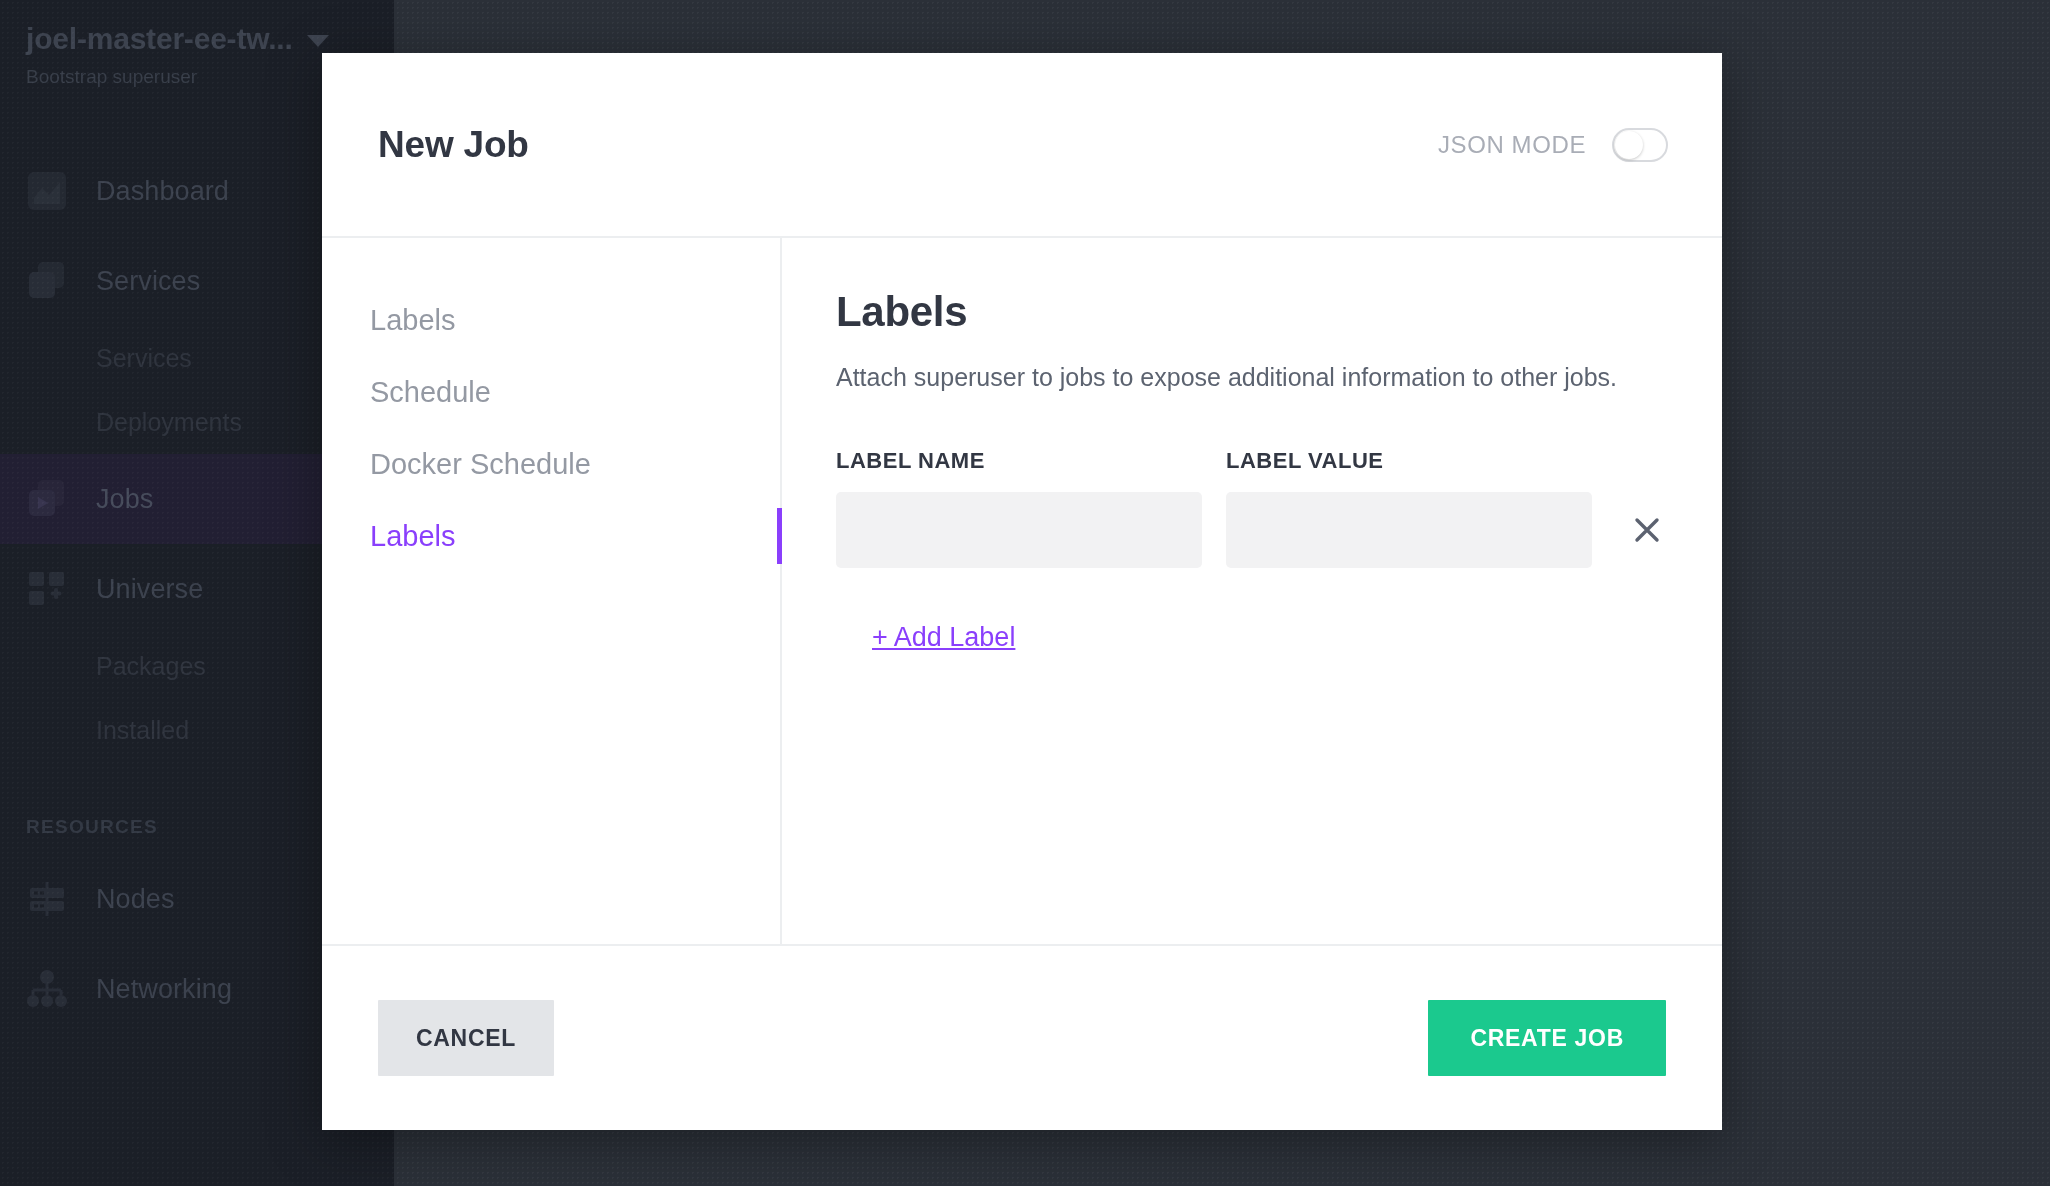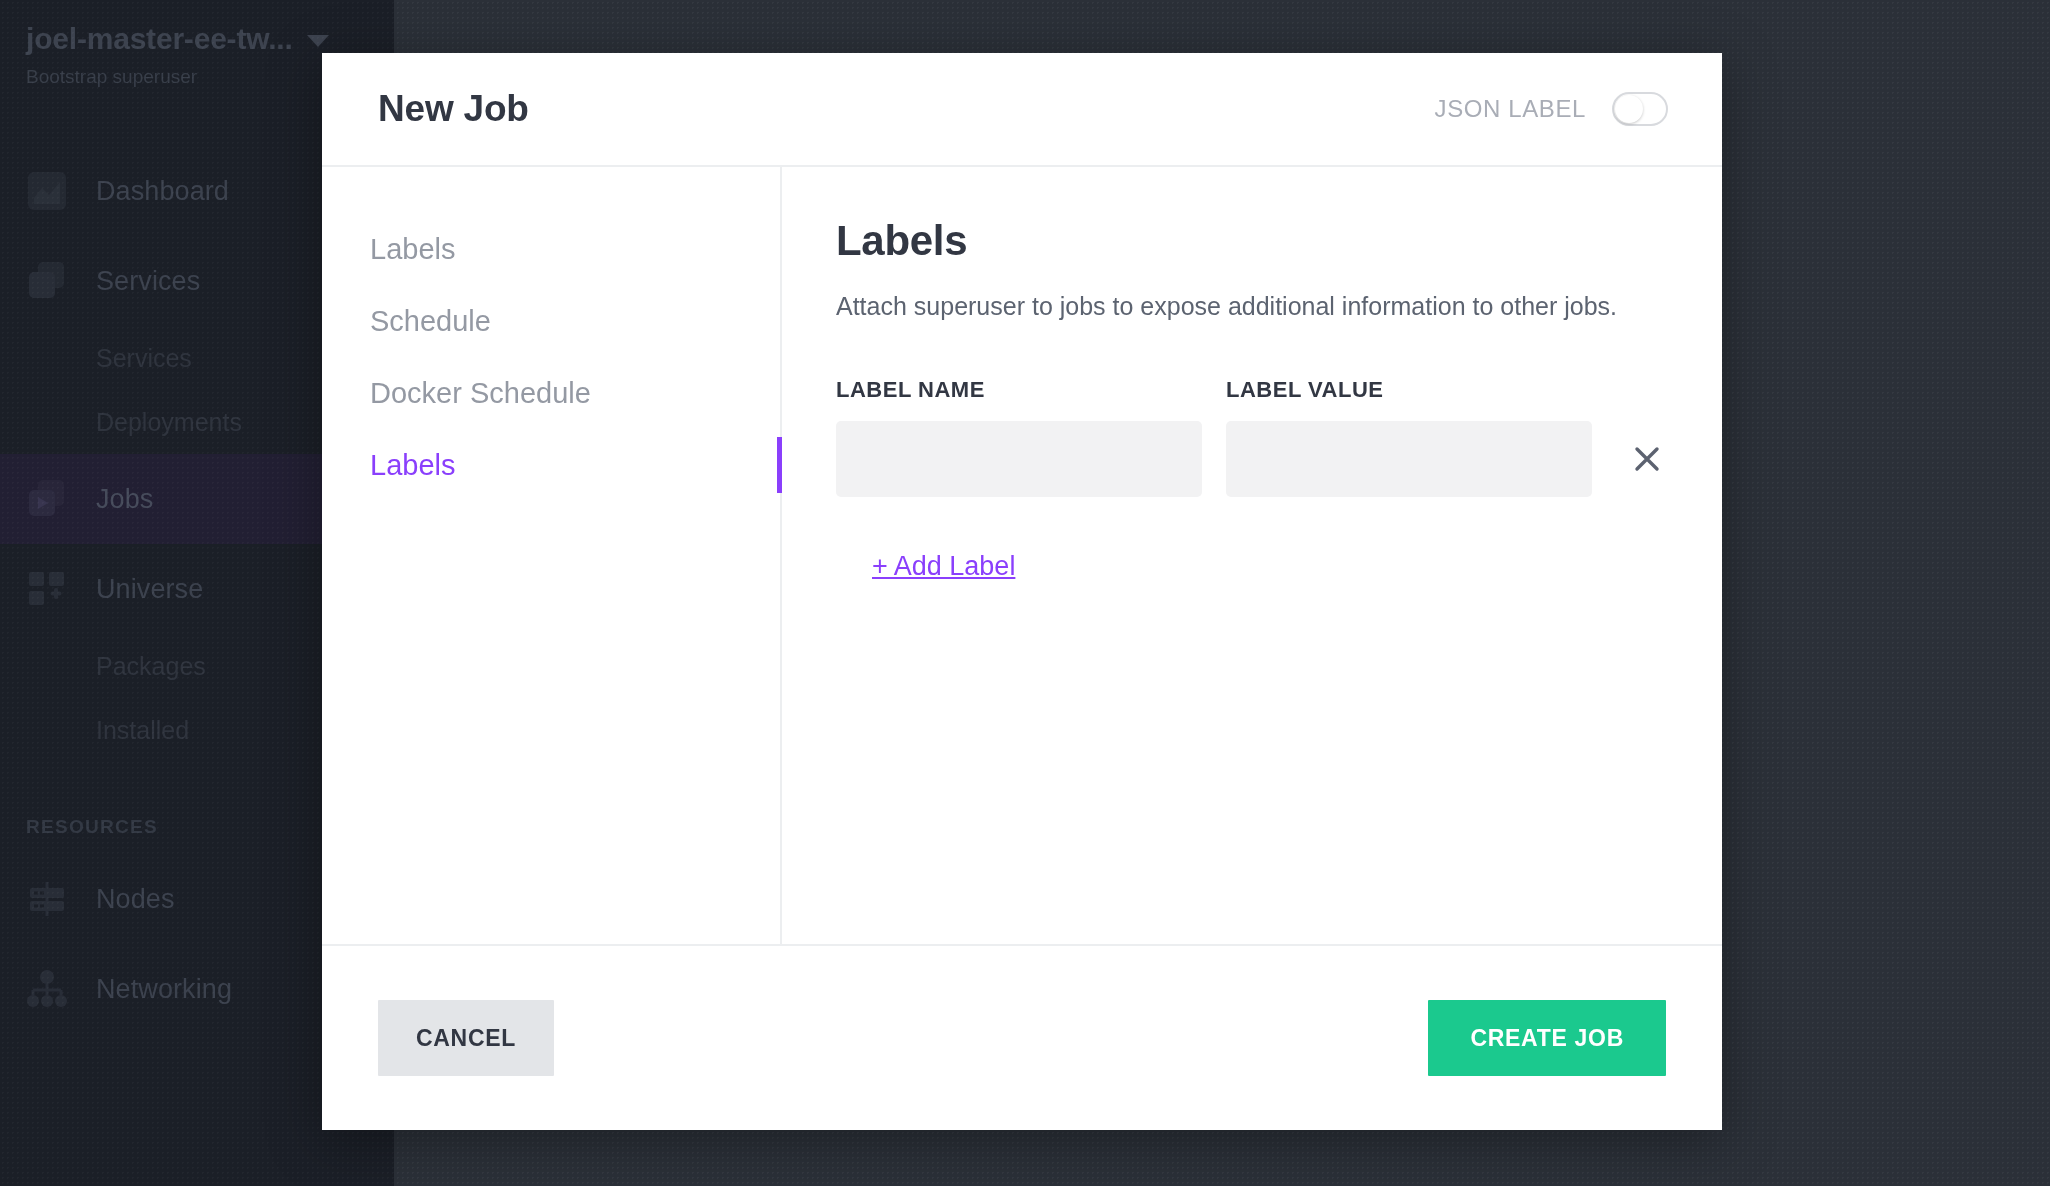--- a/index.html
+++ b/index.html
@@ -126,21 +126,21 @@
     width: 1400px;
     height: 1077px;
     background: #ffffff;
     z-index: 5;
     box-shadow: 0 10px 50px rgba(0,0,0,0.35);
     display: flex;
     flex-direction: column;
   }
 
   #modal-header {
-    height: 114px;
+    height: 185px;
     flex: none;
     border-bottom: 2px solid #eceef0;
     display: flex;
     align-items: center;
     padding: 0 54px 0 56px;
     justify-content: center;
   }
   #modal-title {
     font-size: 37px;
     color: #323743;
@@ -400,21 +400,21 @@
       </div>
     </nav>
   </aside>
 
   <div id="modal">
 
     <div id="modal-header">
       <h1 id="modal-title">New Job</h1>
 
       <div id="json-mode-wrap">
-        <span id="json-mode-label">JSON LABEL</span>
+        <span id="json-mode-label">JSON MODE</span>
         <div class="toggle">
           <div class="knob"></div>
         </div>
       </div>
     </div>
 
     <div id="modal-body">
 
       <div id="tabs">
         <div class="tab">

